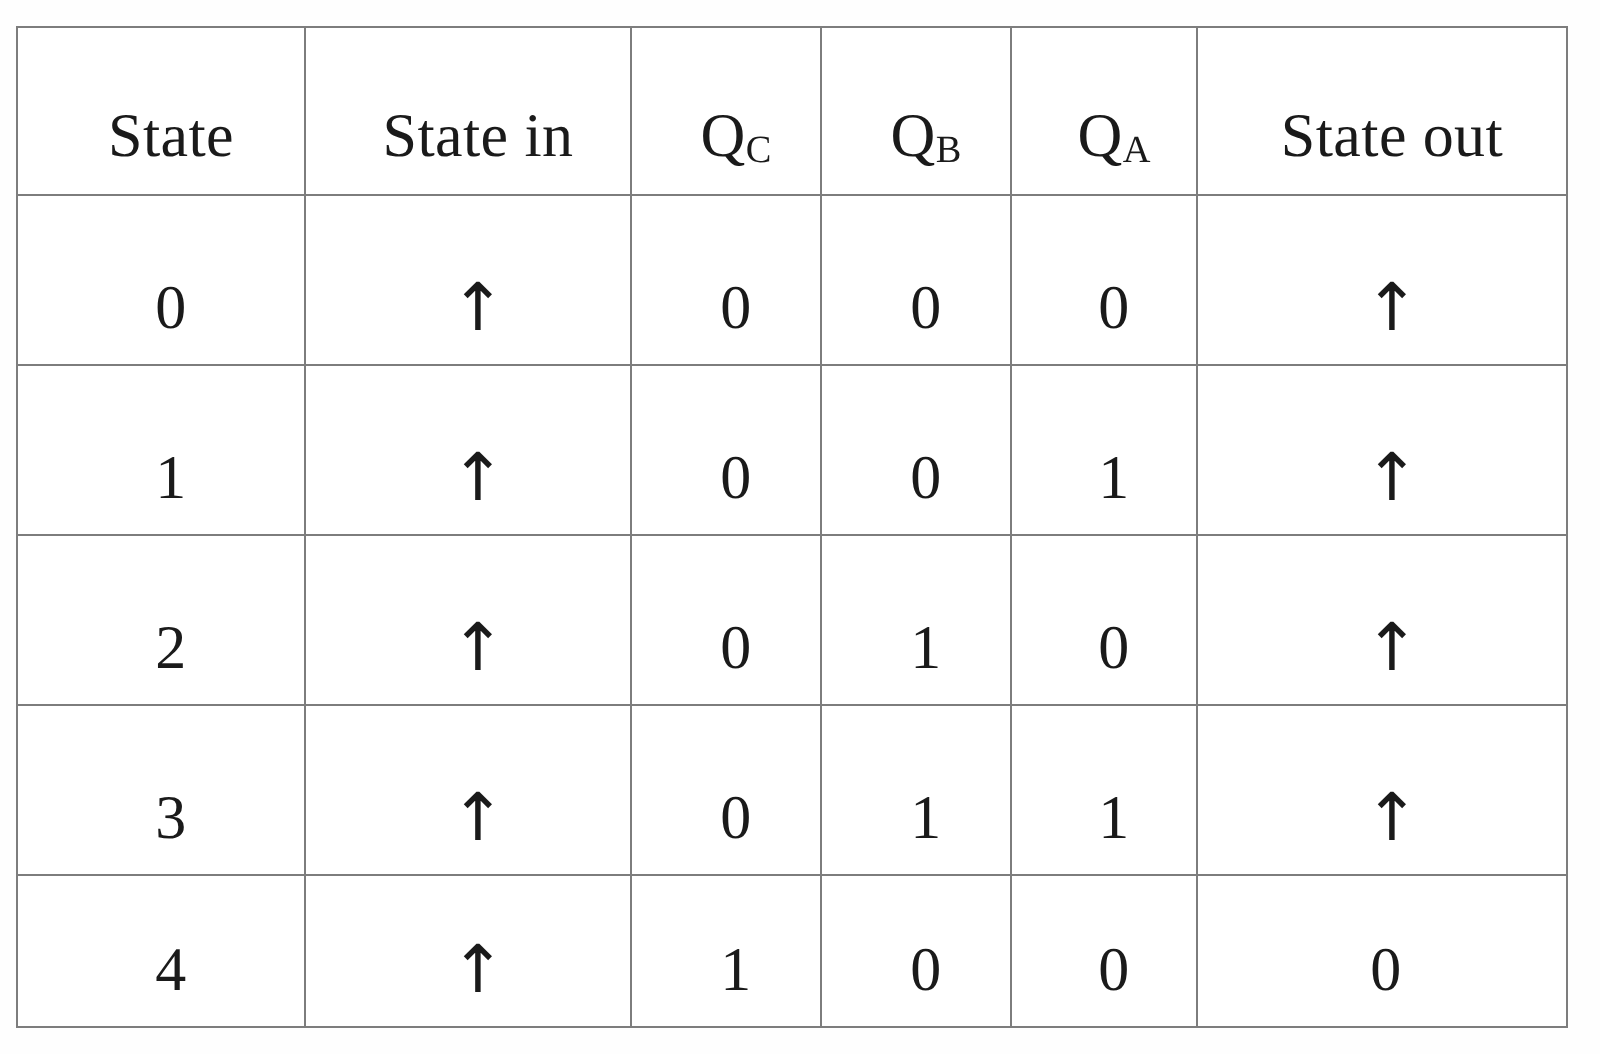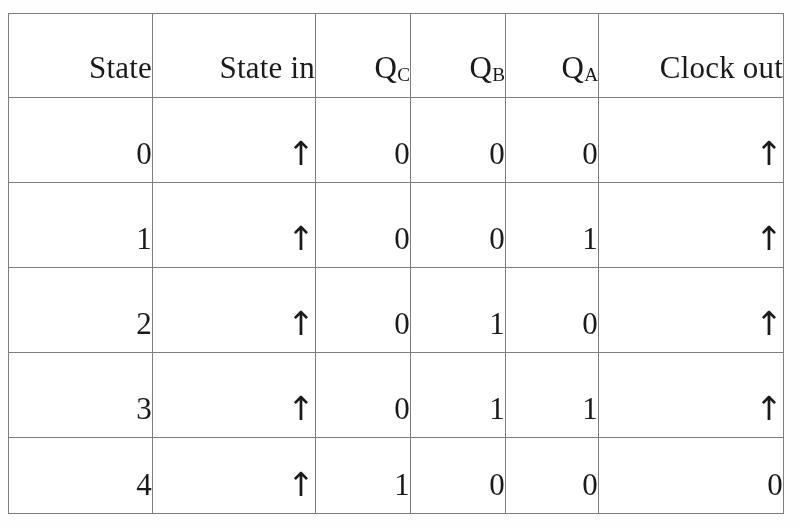--- a/index.html
+++ b/index.html
@@ -31,21 +31,21 @@
     table-layout: fixed;
     background: #ffffff;
   }
 
   .state-table td,
   .state-table th {
     border: 1px solid #7d7d7d;
     padding: 0;
     margin: 0;
     vertical-align: bottom;
-    text-align: right;
+    text-align: center;
     font-weight: normal;
     background: #ffffff;
   }
 
   
   .col-state     { width: 144px; }
   .col-clockin   { width: 163px; }
   .col-qc        { width: 95px;  }
   .col-qb        { width: 95px;  }
   .col-qa        { width: 93px;  }
@@ -120,21 +120,21 @@
         <th>
           <span class="head-inner"><span>Q</span><span class="sub">C</span></span>
         </th>
         <th>
           <span class="head-inner"><span>Q</span><span class="sub">B</span></span>
         </th>
         <th>
           <span class="head-inner"><span>Q</span><span class="sub">A</span></span>
         </th>
         <th>
-          <span class="head-inner">Clock out</span>
+          <span class="head-inner">State out</span>
         </th>
       </tr>
     </thead>
 
     <tbody>
 
       <tr>
         <td>
             <span class="cell-inner">0</span>
           </td>

